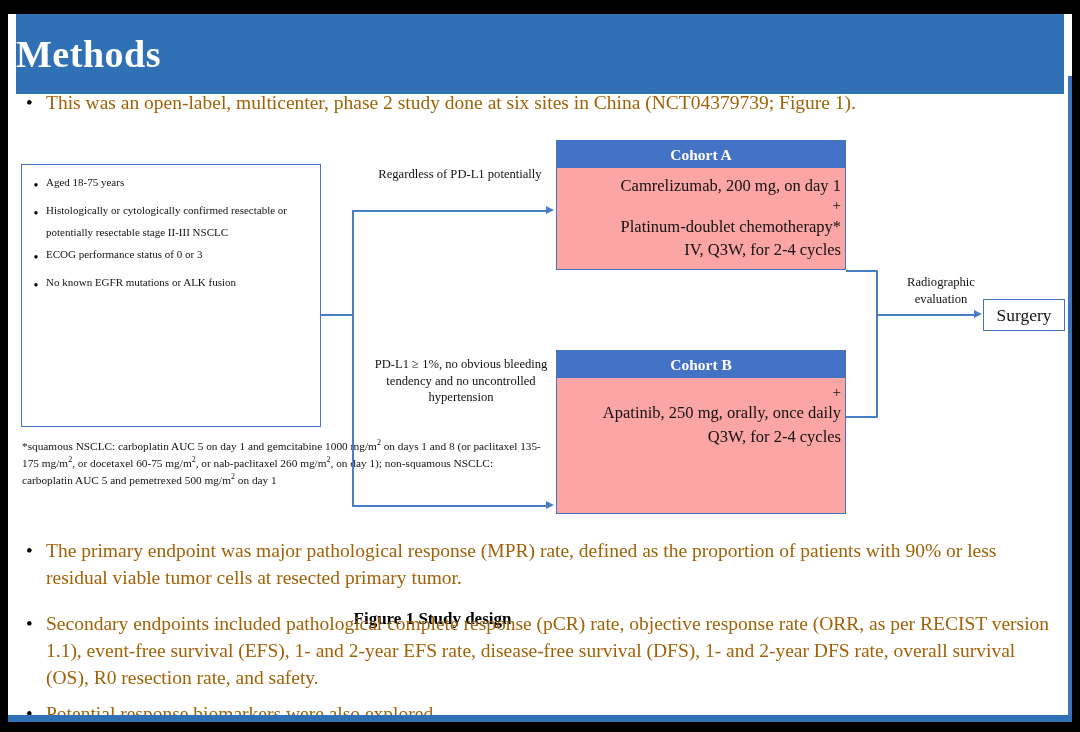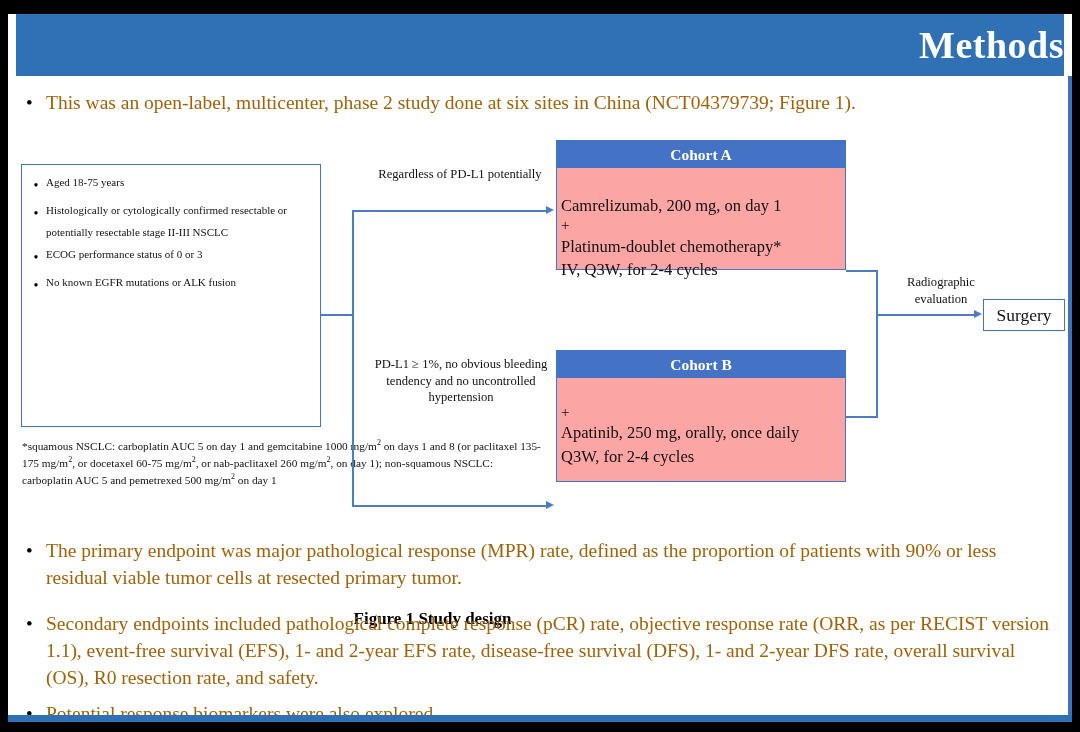--- a/index.html
+++ b/index.html
@@ -24,25 +24,25 @@
     background: #ffffff;
     overflow: hidden;
   }
 
   
   #title-band {
     position: absolute;
     left: 8px;
     top: 0px;
     width: 1048px;
-    height: 62px;
+    height: 80px;
     background: #3071b5;
     display: flex;
     align-items: center;
-    justify-content: flex-end;
+    justify-content: flex-start;
   }
   #title-text {
     color: #ffffff;
     font-size: 38px;
     font-weight: bold;
     letter-spacing: 0.5px;
     line-height: 1;
   }
 
   
@@ -175,35 +175,34 @@
     background: #4472c4;
     color: #ffffff;
     font-size: 15.5px;
     font-weight: bold;
     display: flex;
     align-items: center;
     justify-content: center;
   }
   .cohort-body {
     padding: 6px 4px 8px 4px;
-    text-align: left;
-    margin-top: 20px;
+    text-align: right;
   }
   .cohort-line {
     font-size: 16.5px;
     line-height: 1.42;
     color: #111111;
   }
   .cohort-plus {
     font-size: 15px;
     line-height: 1.15;
     color: #111111;
   }
   #cohort-a-box { left: 548px; top: 16px; height: 130px; }
-  #cohort-b-box { left: 548px; top: 226px; height: 132px; }
+  #cohort-b-box { left: 548px; top: 226px; height: 164px; }
 
   
   #surgery-box {
     position: absolute;
     left: 975px;
     top: 175px;
     width: 82px;
     height: 32px;
     border: 1px solid #4472c4;
     box-sizing: border-box;

